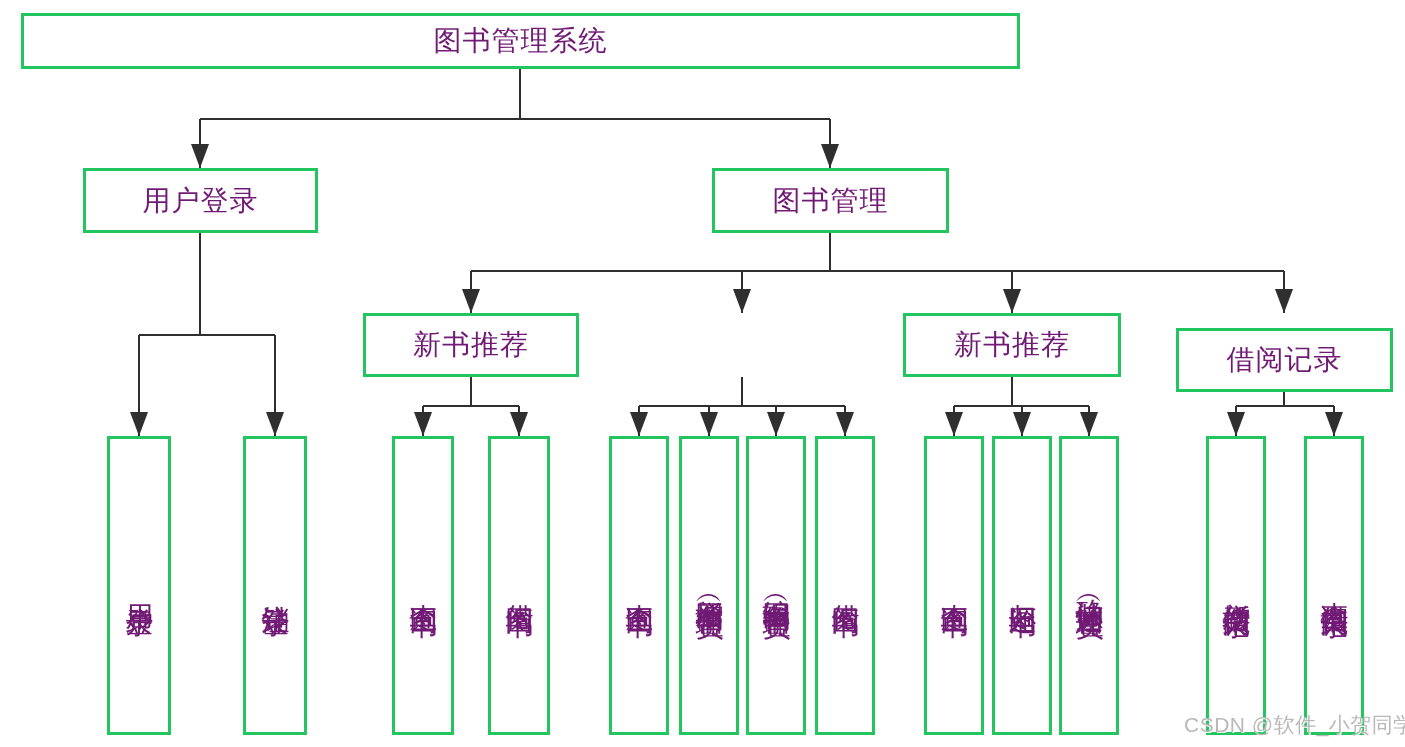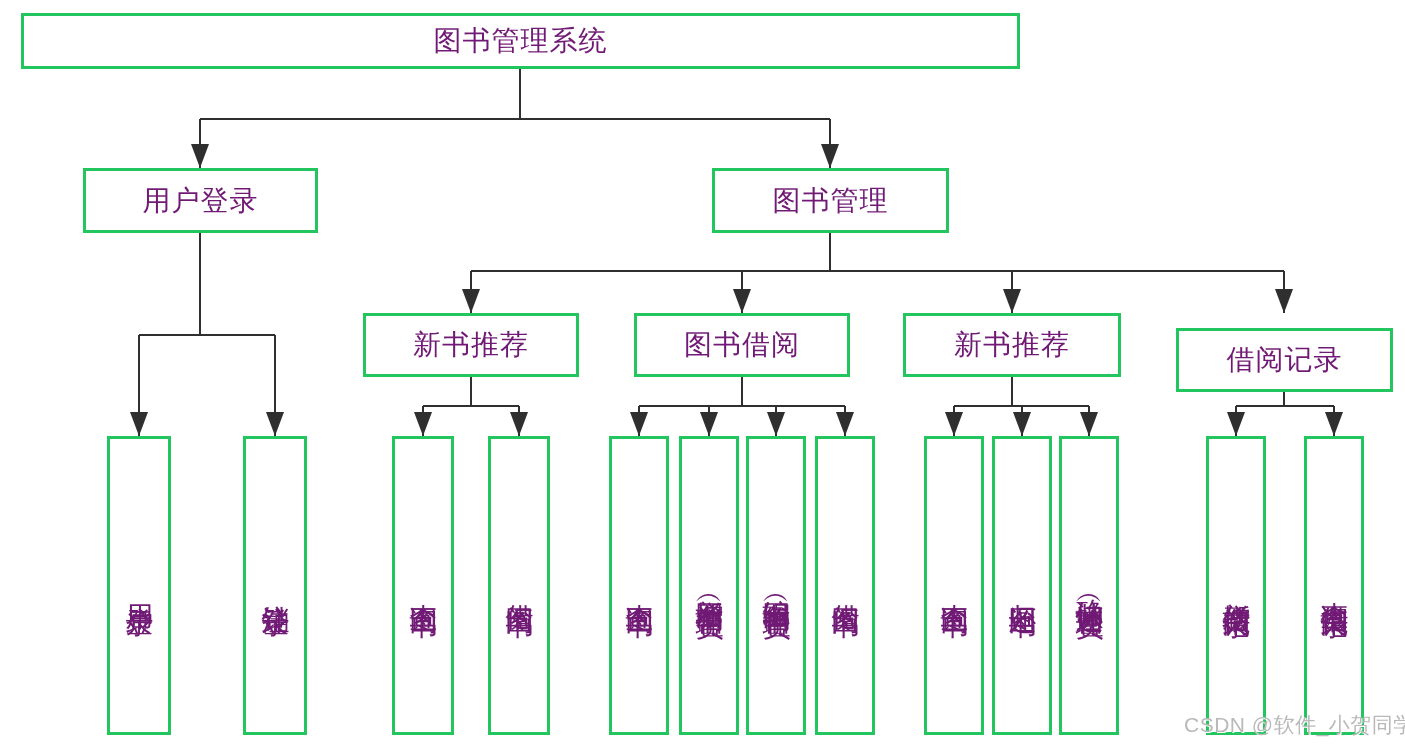--- a/index.html
+++ b/index.html
@@ -92,21 +92,20 @@
       <line x1="1334" y1="406" x2="1334" y2="436" marker-end="url(#arw)"></line>
     </g>
   </svg>
 
   <div class="box" style="left:21px; top:13px; width:999px; height:56px;">图书管理系统</div>
 
   <div class="box" style="left:83px; top:168px; width:235px; height:65px;">用户登录</div>
   <div class="box" style="left:712px; top:168px; width:237px; height:65px;">图书管理</div>
 
   <div class="box" style="left:363px; top:313px; width:216px; height:64px;">新书推荐</div>
-  <div class="box" style="left:634px; top:313px; width:216px; height:64px;">图书借阅</div>
   <div class="box" style="left:903px; top:313px; width:218px; height:64px;">新书推荐</div>
   <div class="box" style="left:1176px; top:313px; width:217px; height:64px;margin-top:15px;">借阅记录</div>
 
   <div class="box leaf" style="left:107px; top:436px; width:64px; height:299px;">用户登录</div>
   <div class="box leaf" style="left:243px; top:436px; width:64px; height:299px;">注销登录</div>
 
   <div class="box leaf" style="left:392px; top:436px; width:62px; height:299px;">查询图书</div>
   <div class="box leaf" style="left:488px; top:436px; width:62px; height:299px;">借阅图书</div>
 
   <div class="box leaf" style="left:609px; top:436px; width:60px; height:299px;">查询图书</div>

